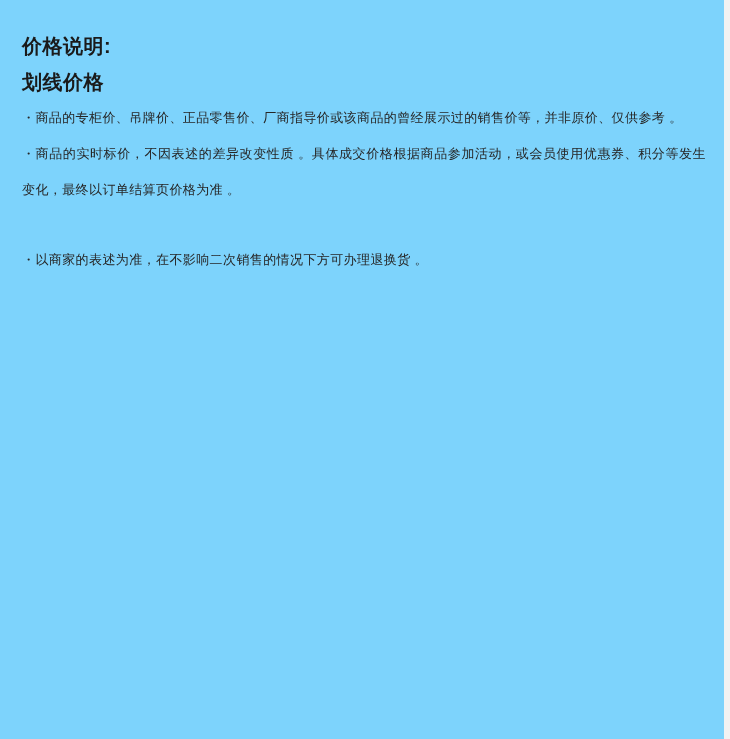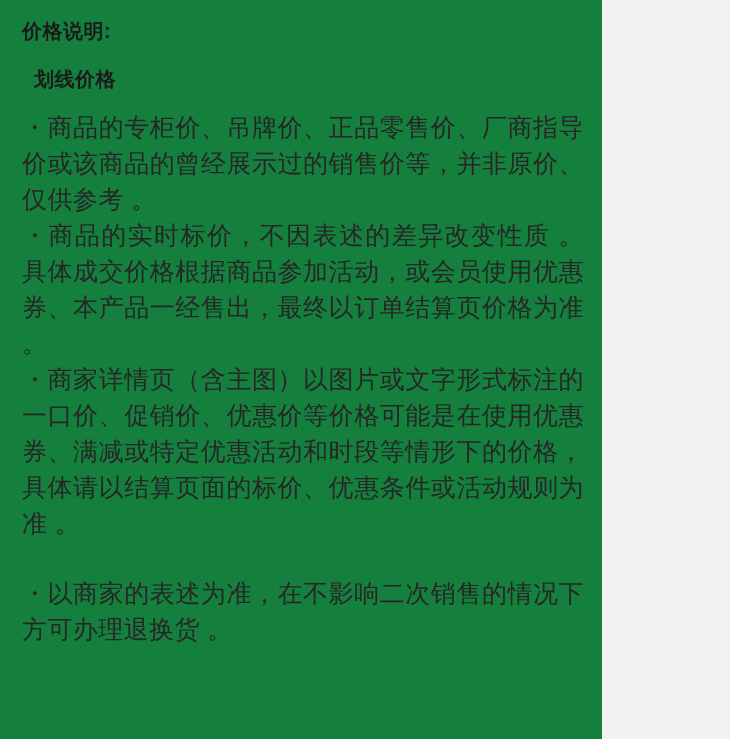--- a/index.html
+++ b/index.html
@@ -9,43 +9,43 @@
   body {
     width: 730px;
     height: 739px;
     background: #f2f2f2;
     font-family: "Liberation Sans", sans-serif;
     color: #222222;
     overflow: hidden;
   }
   .page {
     box-sizing: border-box;
-    width: 602px;
+    width: 724px;
     height: 739px;
-    padding: 13px 18px 0 22px;
-    background: #15803d;
+    padding: 28px 18px 0 22px;
+    background: #7dd3fc;
   }
   .section-title {
     font-size: 20px;
     font-weight: bold;
     line-height: 36px;
     color: #1a1a1a;
     letter-spacing: 0.5px;
     margin: 0;
   }
   .sub-title {
     font-size: 20px;
     font-weight: bold;
     line-height: 36px;
     color: #1a1a1a;
     letter-spacing: 0.5px;
-    margin: 12px;
+    margin: 0;
   }
   .para {
-    font-size: 25px;
+    font-size: 13px;
     line-height: 36px;
     color: #262626;
     letter-spacing: 0.4px;
     margin: 0;
     text-align: justify;
     text-justify: inter-ideograph;
   }
   .gap {
     height: 34px;
   }
@@ -55,23 +55,22 @@
 
 <div class="page">
 
   <h2 class="section-title">价格说明:</h2>
 
   <h3 class="sub-title">划线价格</h3>
 
   <p class="para">・商品的专柜价、吊牌价、正品零售价、厂商指导价或该商品的曾经展示过的销售价等，并非原价、仅供参考 。</p>
 
 
-  <p class="para">・商品的实时标价，不因表述的差异改变性质 。具体成交价格根据商品参加活动，或会员使用优惠券、本产品一经售出，最终以订单结算页价格为准 。</p>
+  <p class="para">・商品的实时标价，不因表述的差异改变性质 。具体成交价格根据商品参加活动，或会员使用优惠券、积分等发生变化，最终以订单结算页价格为准 。</p>
 
-  <p class="para">・商家详情页（含主图）以图片或文字形式标注的一口价、促销价、优惠价等价格可能是在使用优惠券、满减或特定优惠活动和时段等情形下的价格，具体请以结算页面的标价、优惠条件或活动规则为准 。</p>
 
 
   <div class="gap"></div>
 
 
   <p class="para">・以商家的表述为准，在不影响二次销售的情况下方可办理退换货 。</p>
 
 </div>
 
 </body></html>

